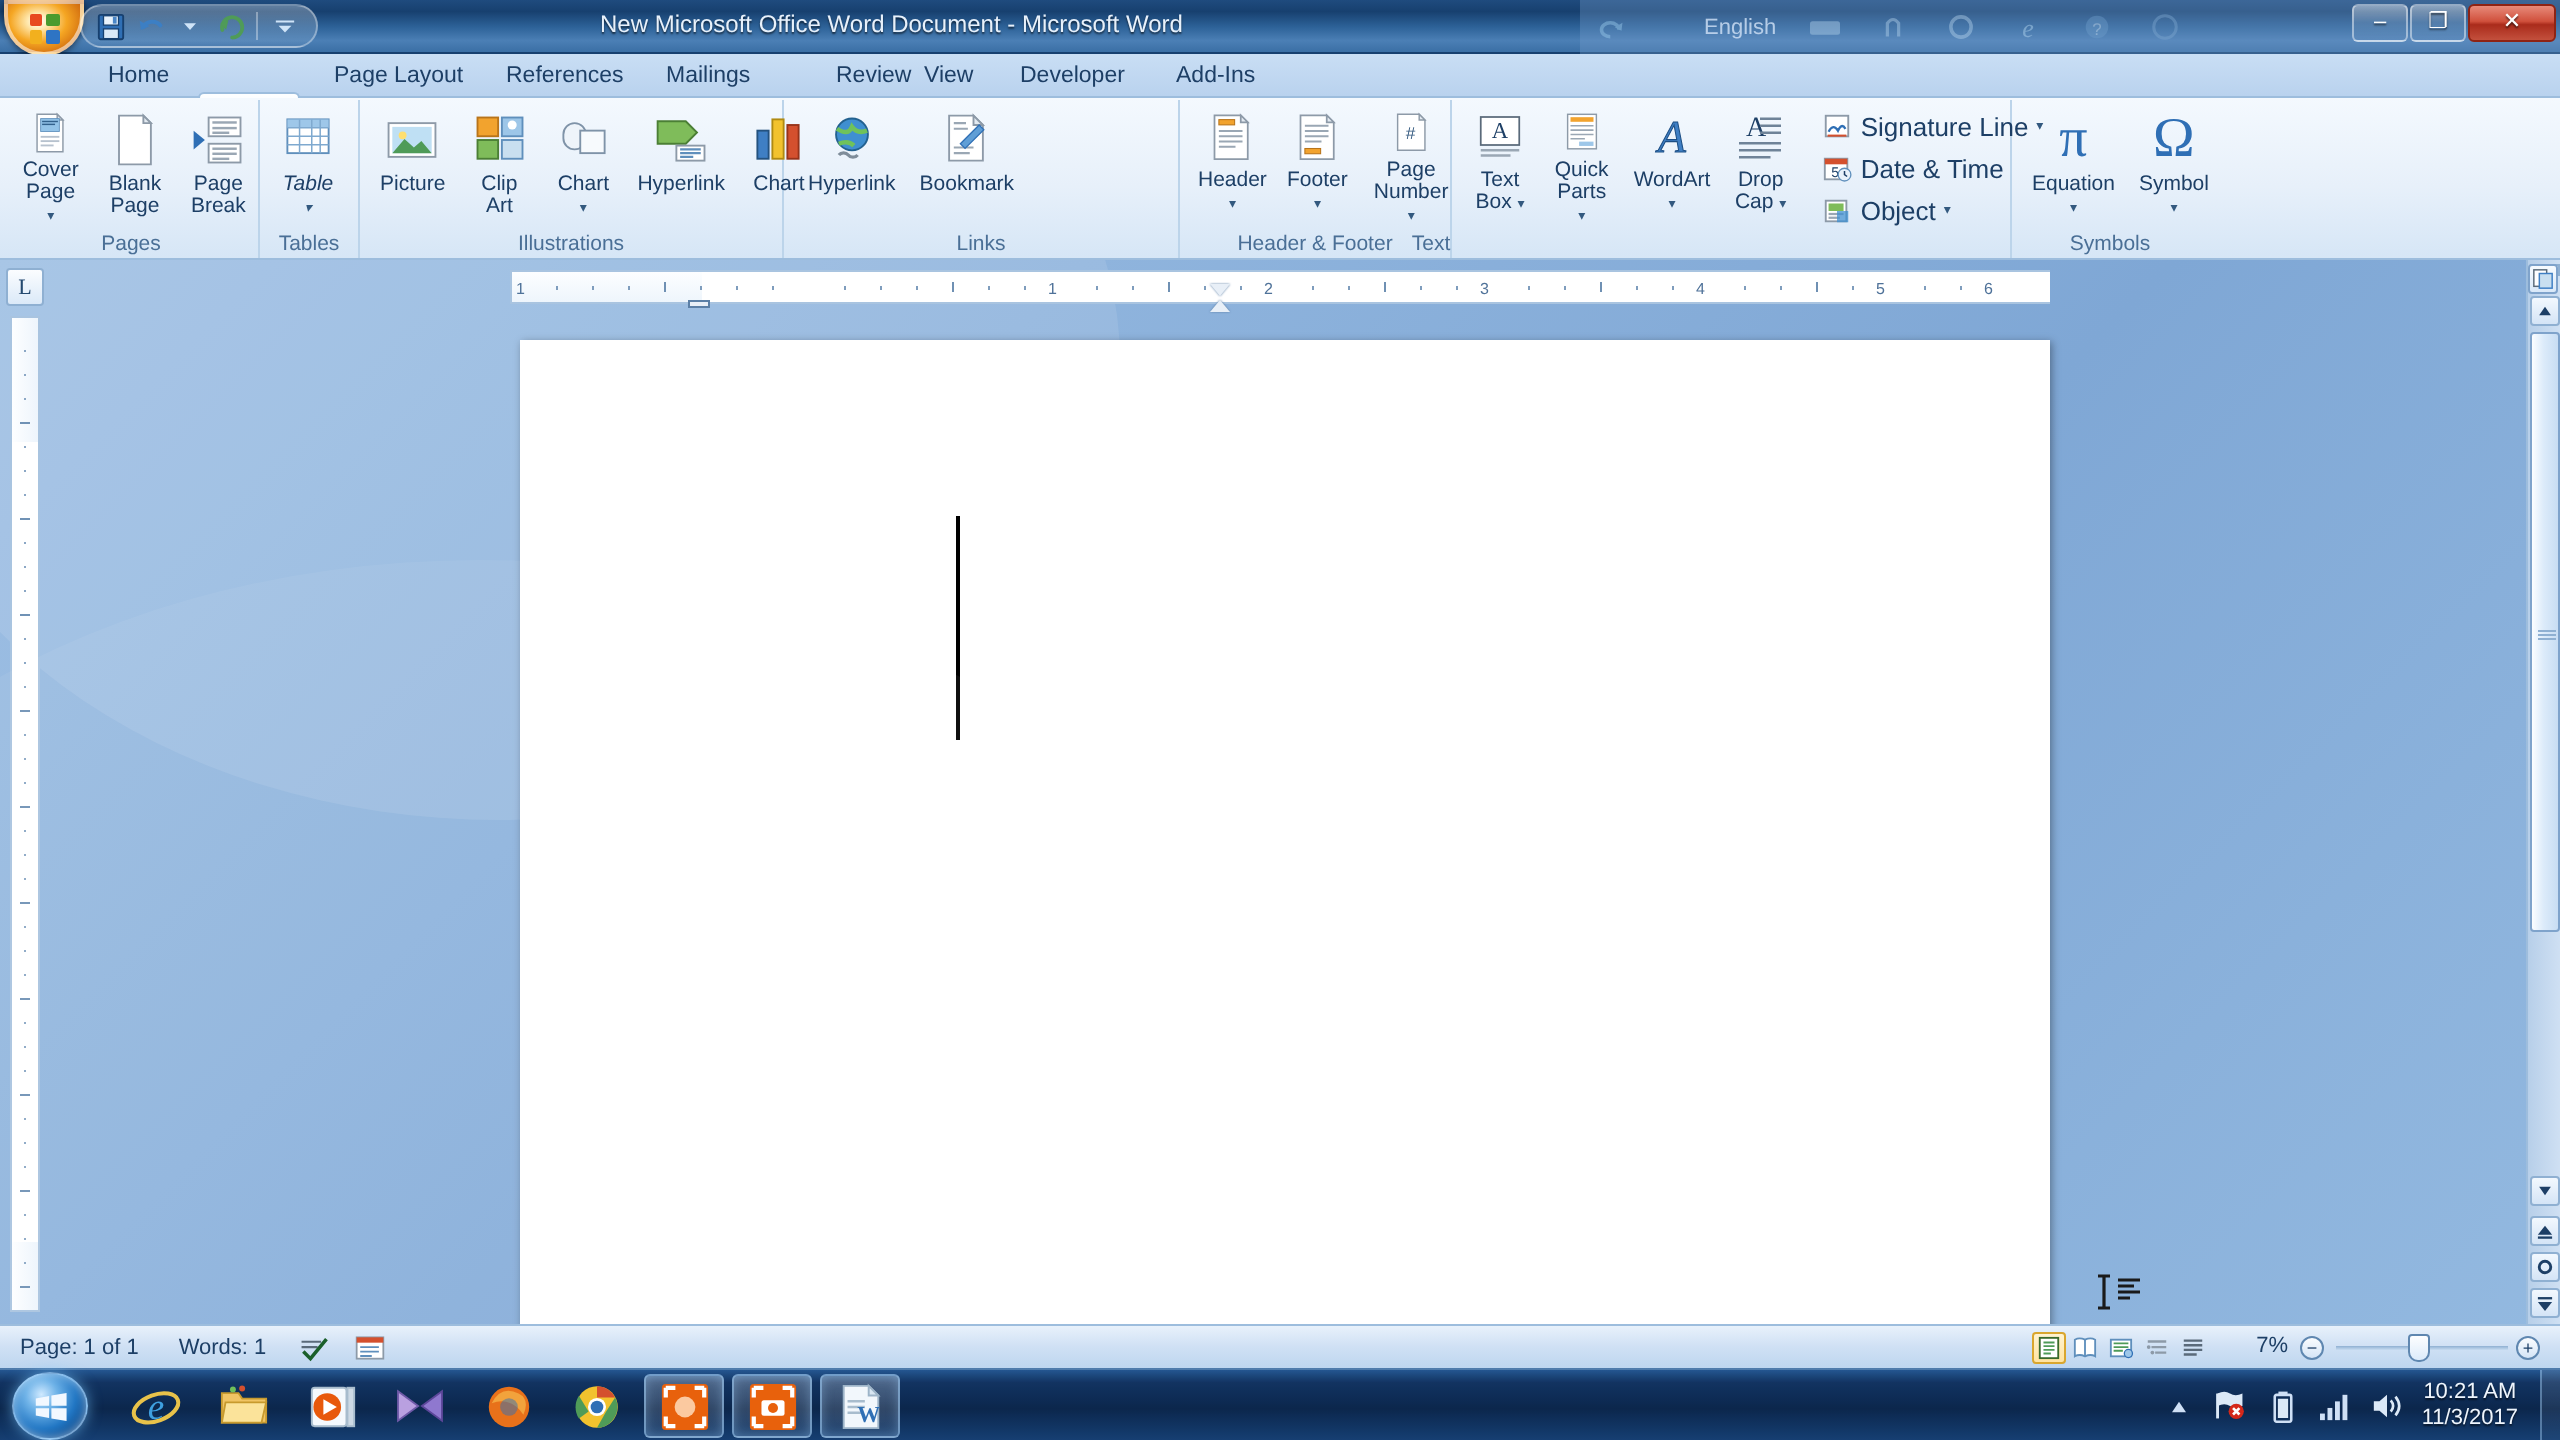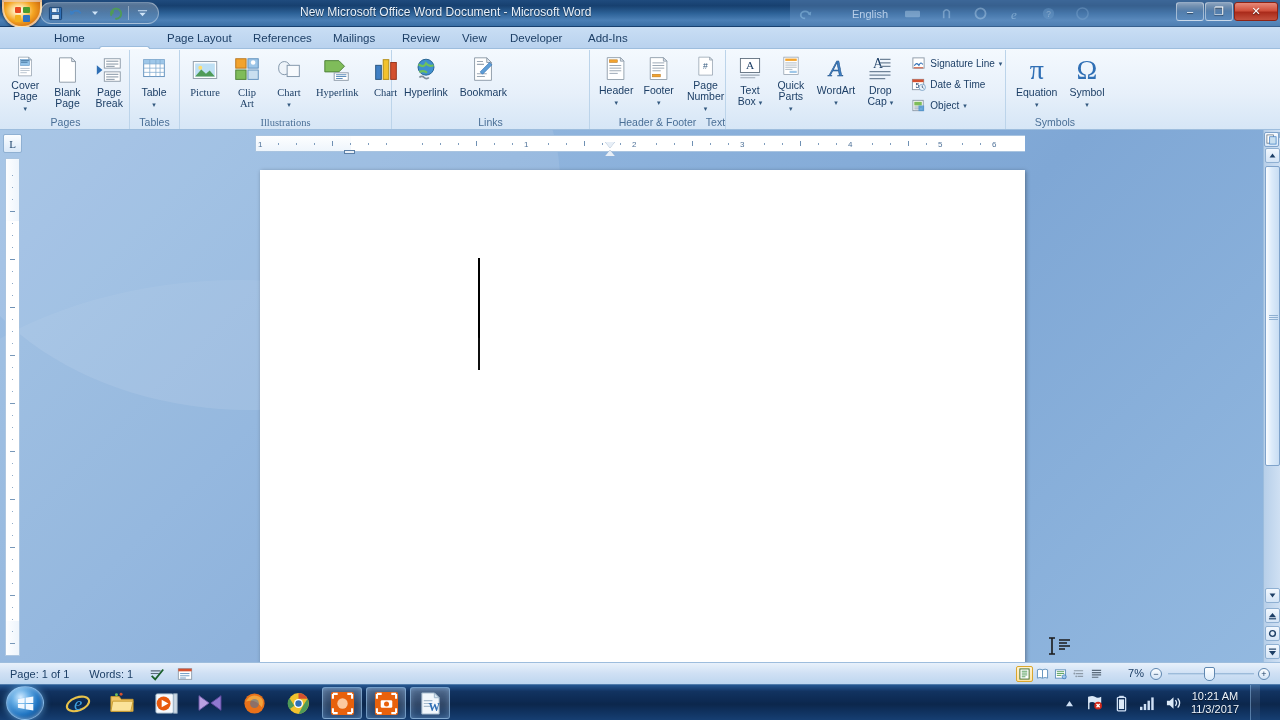--- a/index.html
+++ b/index.html
@@ -116,21 +116,21 @@
     display: flex; flex-direction: column; align-items: center; justify-content: flex-start;
     padding: 2px 5px 0; cursor: pointer; border: 1px solid transparent; border-radius: 3px;
     min-width: 40px;
   }
   .bigbtn .lbl { font-size: 10.5px; color: #1d3f66; text-align: center; line-height: 11px; margin-top: 2px; }
   .caret { font-size: 7px; color: #33597f; line-height: 7px; }
   .smallbtn {
     display: flex; align-items: center; gap: 4px; padding: 1px 4px; cursor: pointer;
     border: 1px solid transparent; border-radius: 3px; height: 19px;
   }
-  .smallbtn .lbl { font-size: 10px; color: #1d3f66; white-space: nowrap; }
+  .smallbtn .lbl { font-size: 13px; color: #1d3f66; white-space: nowrap; }
 
   
   .ico { display: block; }
 
   
   .doc-area {
     position: absolute; left: 0; top: 130px; width: 1280px; height: 532px;
     background: linear-gradient(135deg, #9fc0e4 0%, #8fb4dd 30%, #7fa7d5 60%, #93b9e0 100%);
     overflow: hidden;
   }
@@ -267,21 +267,21 @@
   .tb-icons { position: absolute; left: 58px; top: 2px; display: flex; align-items: center; gap: 4px; }
   .tb-btn {
     width: 40px; height: 32px; display: flex; align-items: center; justify-content: center;
     cursor: pointer; border: 1px solid transparent; border-radius: 3px;
   }
   .tb-btn.open {
     border-color: rgba(160,205,245,.6);
     background: linear-gradient(to bottom, rgba(255,255,255,.26), rgba(255,255,255,.07));
     box-shadow: inset 0 0 6px rgba(170,215,255,.35);
   }
-  .tray { position: absolute; right: 20px; top: 0; height: 36px; display: flex; align-items: center; gap: 9px; }
+  .tray { position: absolute; right: 0; top: 0; height: 36px; display: flex; align-items: center; gap: 9px; }
   .tray-ic { width: 17px; height: 17px; display: flex; align-items: center; justify-content: center; cursor: pointer; }
   .clock { color: #eef5fd; font-size: 11px; line-height: 13px; text-align: center; cursor: pointer;
            text-shadow: 0 1px 1px rgba(0,0,0,.6); }
   .show-desktop { width: 10px; height: 36px; margin-left: 2px; cursor: pointer;
                   border-left: 1px solid rgba(170,215,255,.4);
                   background: linear-gradient(to bottom, rgba(255,255,255,.12), rgba(255,255,255,.03)); }
 </style>
 </head>
 <body>
 
@@ -387,21 +387,21 @@
         </div>
     </div>
   </div>
 
   <div class="tabstrip">
     <div class="tab" style="left:44px;">Home</div>
     <div class="tab active" style="left:99px; top:-1px;margin-top:20px;">Insert</div>
     <div class="tab" style="left:157px;">Page Layout</div>
     <div class="tab" style="left:243px;">References</div>
     <div class="tab" style="left:323px;">Mailings</div>
-    <div class="tab" style="left:392px;">Review</div>
+    <div class="tab" style="left:408px;">Review</div>
     <div class="tab" style="left:452px;">View</div>
     <div class="tab" style="left:500px;">Developer</div>
     <div class="tab" style="left:578px;">Add-Ins</div>
   </div>
 
   <div class="ribbon">
 
     <div class="group" style="left:2px; width:128px;">
       <div class="group-items" style="left:2px;">
         <div class="bigbtn">
@@ -436,34 +436,34 @@
               <rect x="13" y="25.4" width="9" height="1.3" fill="#9aa7b4"></rect>
             <path d="M3 11 L9 16 L3 21 Z" fill="#2f6fb5"></path>
           </svg>
           <div class="lbl"><span>Page</span><br><span>Break</span></div>
         </div>
       </div>
       <div class="group-label">Pages</div>
     </div>
 
     <div class="group" style="left:130px; width:50px;">
-      <div class="group-items" style="left:3px;">
+      <div class="group-items" style="left:3px;font-style:italic;">
         <div class="bigbtn">
           <svg class="ico" width="30" height="30" viewBox="0 0 32 32">
             <rect x="5" y="5" width="22" height="18" fill="#fff" stroke="#5f8fbc"></rect>
             <rect x="5" y="5" width="22" height="4.5" fill="#9ec7e9"></rect>
             <path d="M5 14 H27 M5 18.5 H27 M11.5 5 V23 M18 5 V23 M22.5 5 V23 M5 9.5 H27" stroke="#7fa9cf" stroke-width=".8"></path>
           </svg>
           <div class="lbl"><span>Table</span><br><span class="caret">▾</span></div>
         </div>
       </div>
       <div class="group-label">Tables</div>
     </div>
 
-    <div class="group" style="left:180px; width:212px;font-family:Liberation Serif, serif;">
+    <div class="group" style="left:180px; width:212px;">
       <div class="group-items" style="left:4px;">
         <div class="bigbtn">
           <svg class="ico" width="30" height="30" viewBox="0 0 32 32">
             <rect x="3.5" y="7" width="25" height="18" fill="#fff" stroke="#8d9aa8"></rect>
             <rect x="5.5" y="9" width="21" height="14" fill="#bfe0f4"></rect>
             <circle cx="11" cy="13.5" r="2.1" fill="#ffdf6f"></circle>
             <path d="M5.5 23 L12 15.5 L17 20 L21 16.5 L26.5 23 Z" fill="#4f9b58"></path>
           </svg>
           <div class="lbl"><span>Picture</span></div>
         </div>

